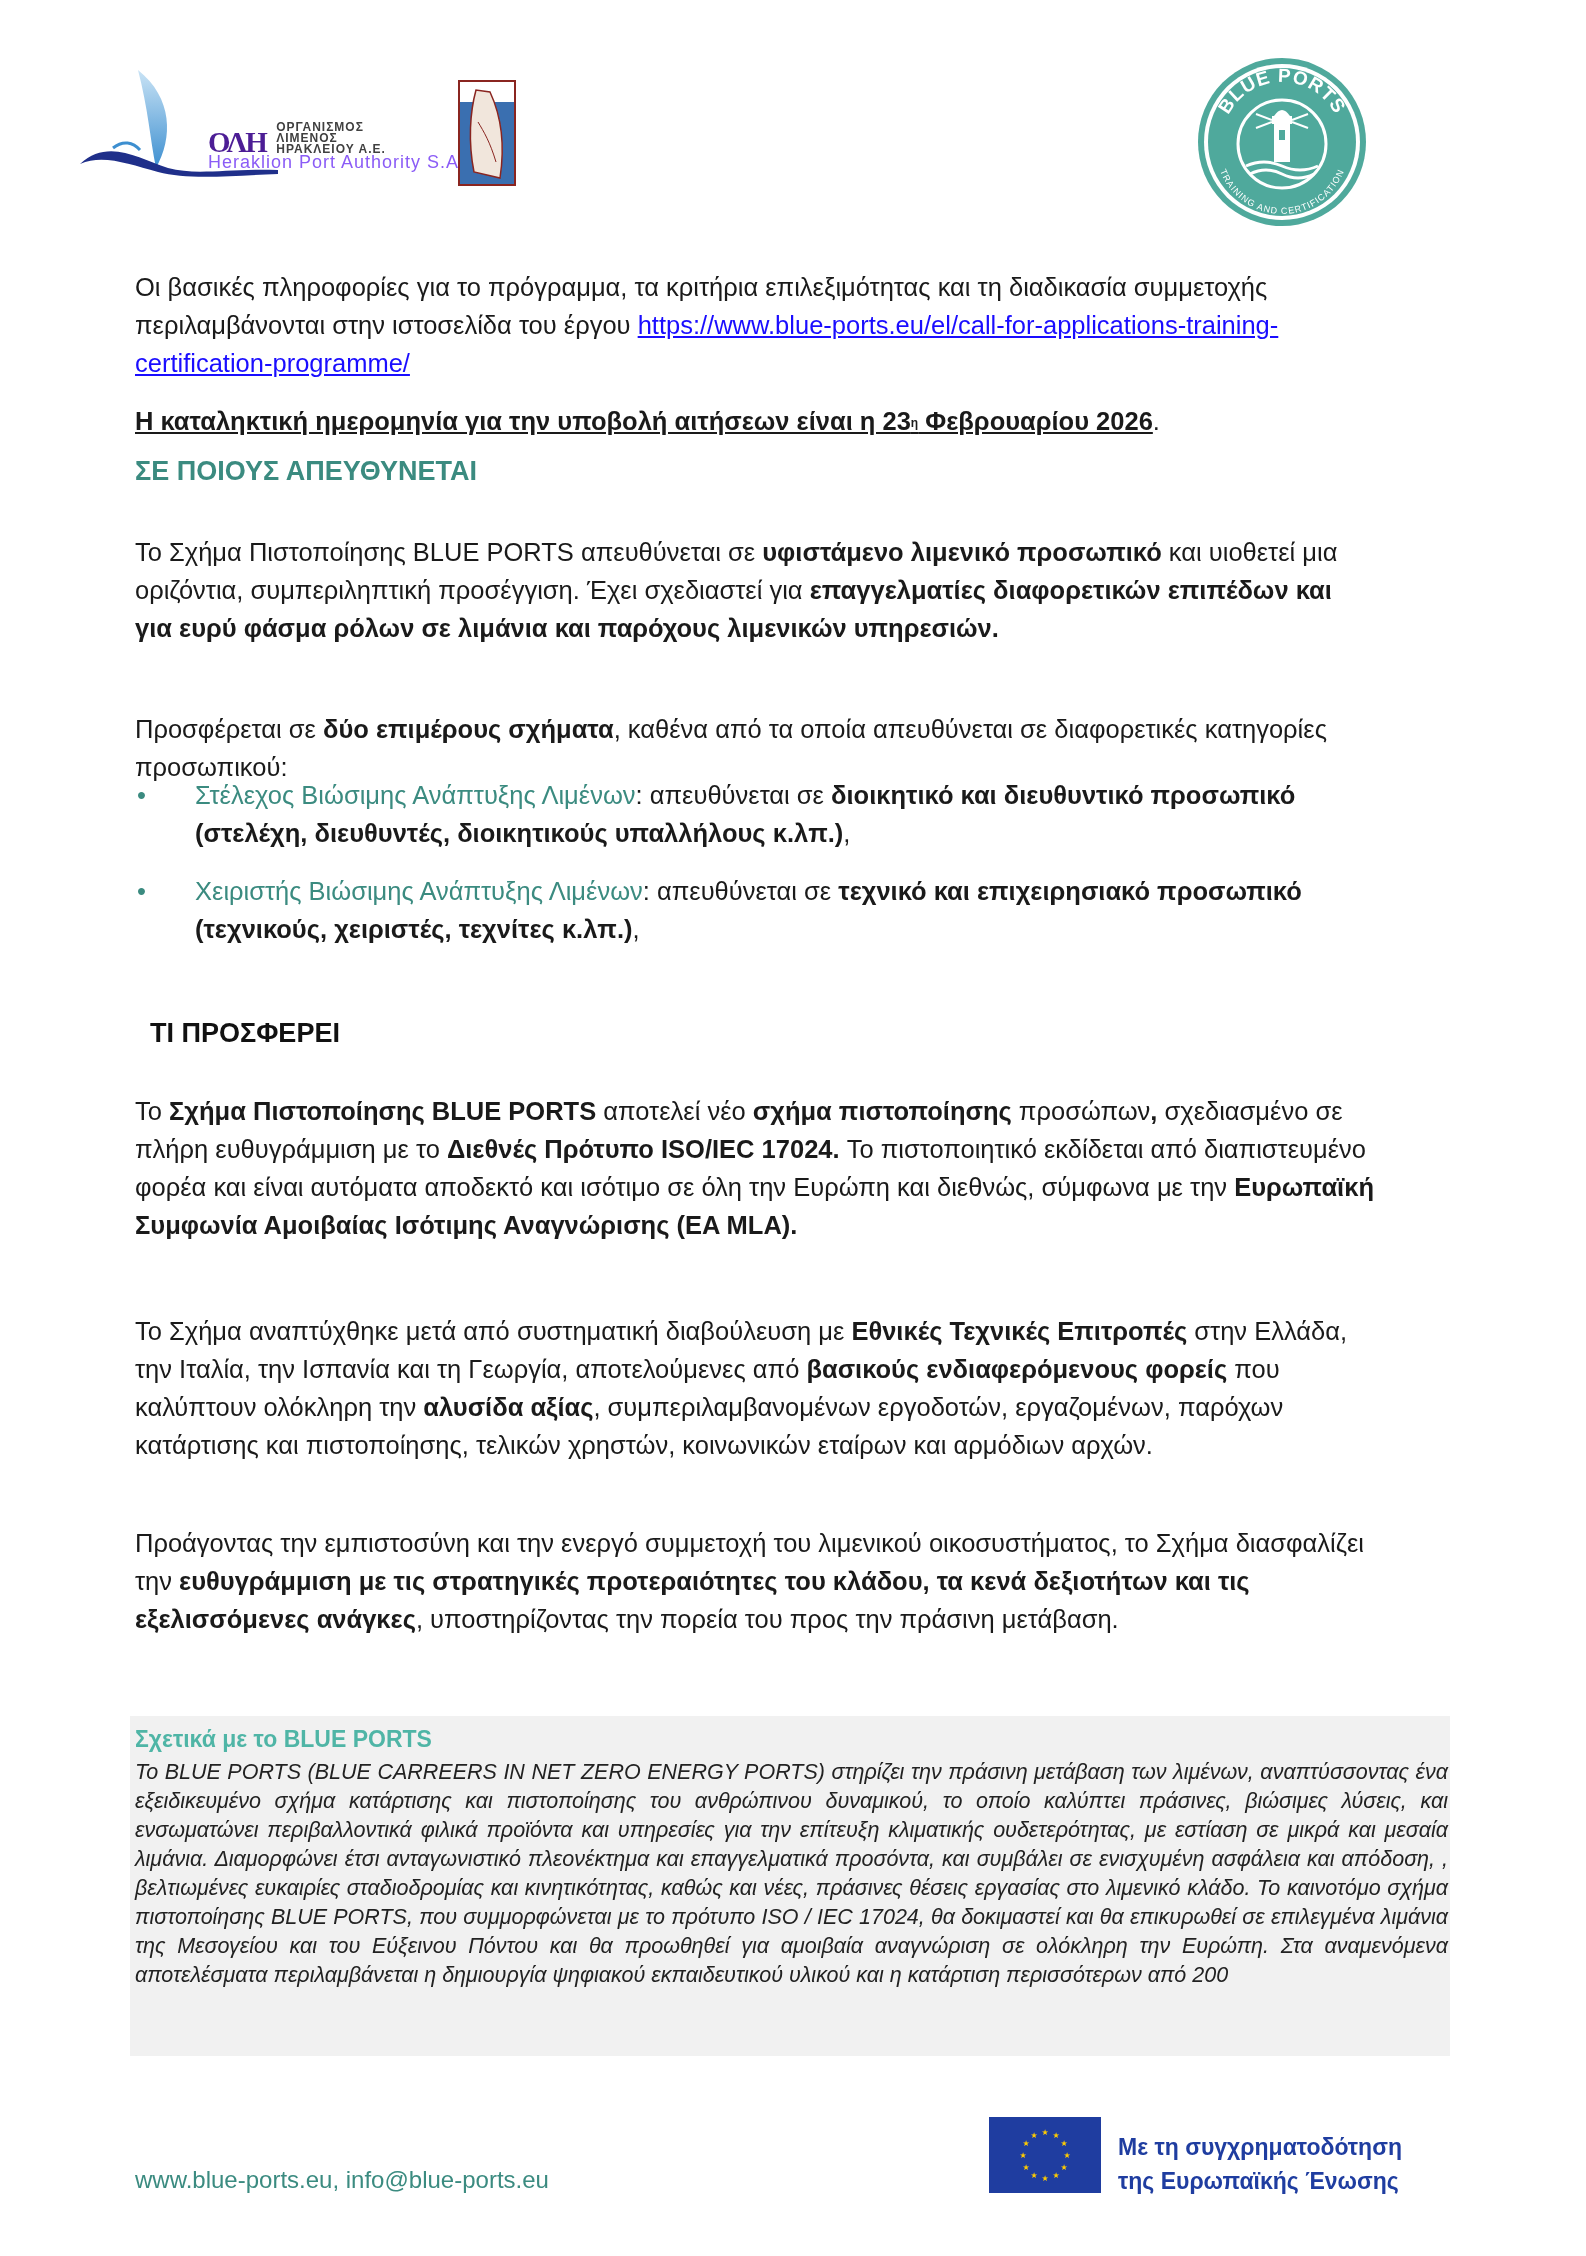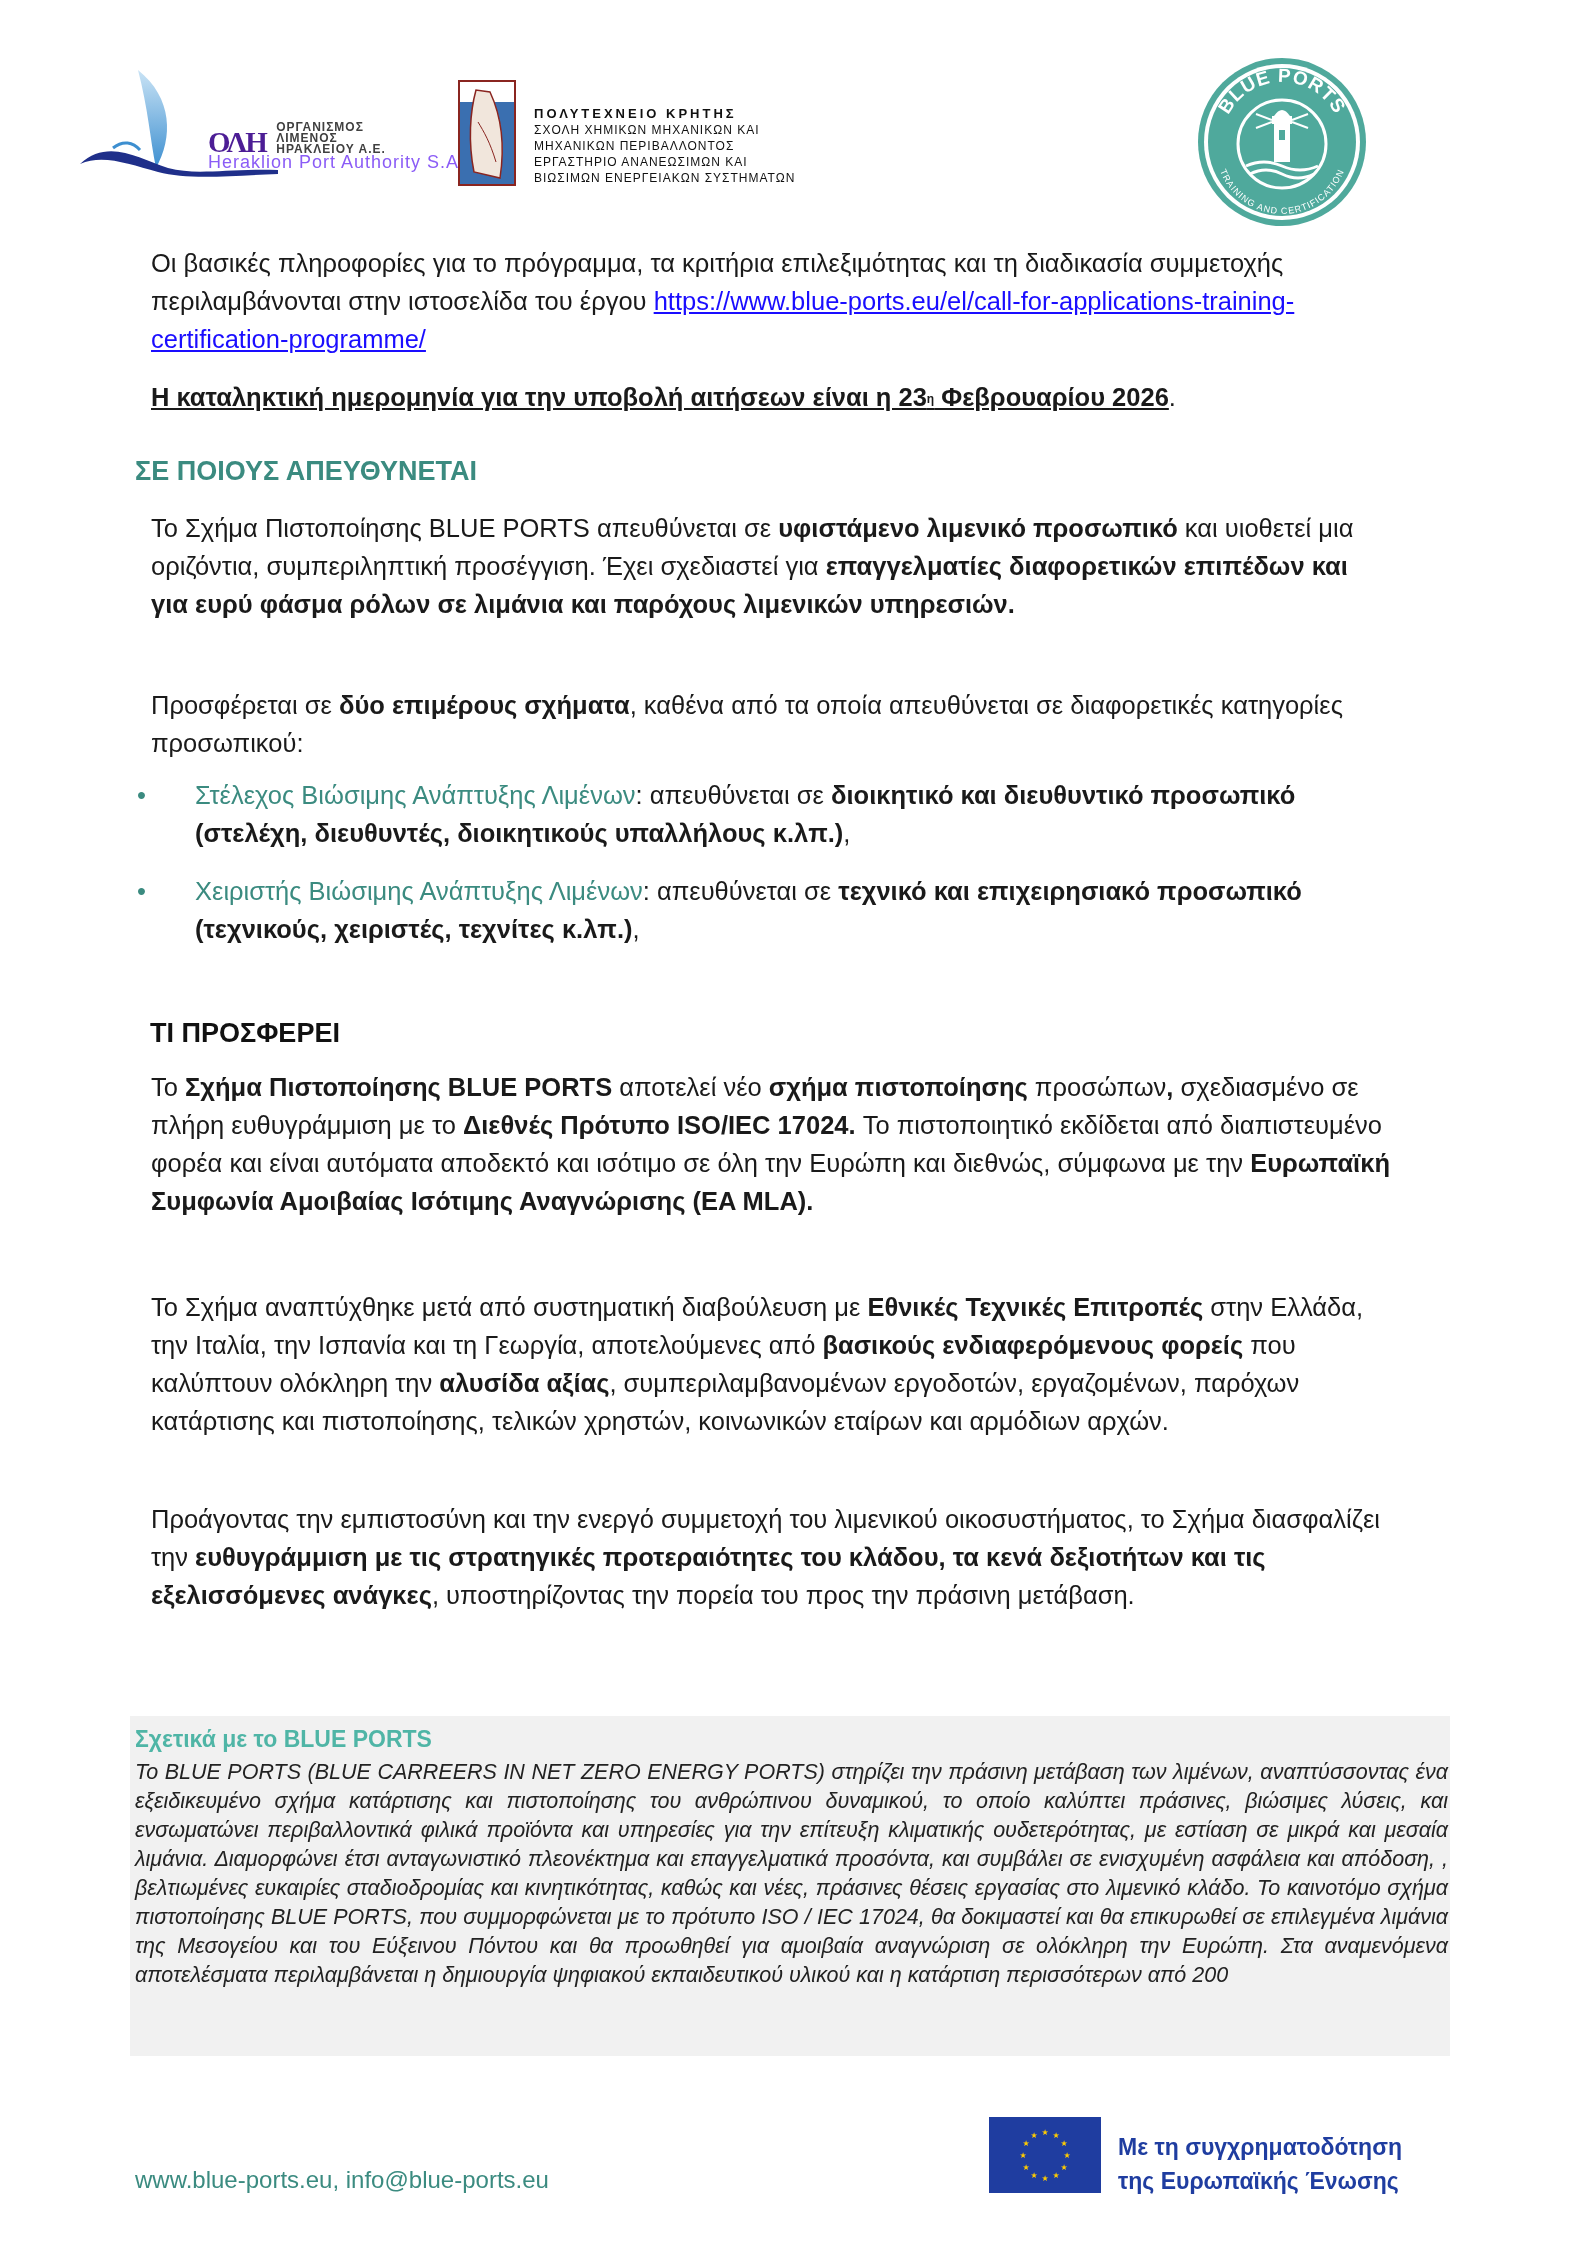--- a/index.html
+++ b/index.html
@@ -13,21 +13,21 @@
   .ohi-lines { display: inline-block; vertical-align: top; margin-left: 6px; color: #404040; font-size: 12px; line-height: 11px; letter-spacing: 1px; font-weight: bold; }
   .ohi-sub { position: absolute; left: 208px; top: 152px; font-size: 18px; color: #8b5cf6; letter-spacing: 1px; white-space: nowrap; }
 
   .logo-tuc { position: absolute; left: 458px; top: 80px; width: 58px; height: 106px; background: #3a6fb0; border: 2px solid #8a2520; }
   .tuc-text { position: absolute; left: 534px; top: 106px; font-size: 12px; line-height: 16px; color: #111; letter-spacing: 1px; white-space: nowrap; }
   .tuc-text .t0 { font-weight: bold; font-size: 13px; letter-spacing: 3px; }
 
   .logo-bp { position: absolute; left: 1196px; top: 56px; width: 172px; height: 172px; }
 
   .content { position: absolute; left: 135px; top: 0; width: 1240px; }
-  .p { position: absolute; left: 16px; width: 1240px; font-size: 25.5px; line-height: 38px; color: #1a1a1a; }
+  .p { position: absolute; left: 0; width: 1240px; font-size: 25.5px; line-height: 38px; color: #1a1a1a; margin-top: 24px; }
   .p b { font-weight: bold; }
   .link { color: #1a0dff; text-decoration: underline; }
   .deadline { font-weight: bold; text-decoration: underline; }
   .deadline sup { font-size: 12px; vertical-align: top; position: relative; top: 2px; }
   .h-teal { position: absolute; left: 0; font-size: 27px; font-weight: bold; color: #3b8b80; }
   .h-dark { position: absolute; left: 15px; font-size: 27px; font-weight: bold; color: #111; }
 
   .bullets { position: absolute; left: 0; width: 1240px; }
   .bullet { position: relative; padding-left: 60px; font-size: 25.5px; line-height: 38px; margin-bottom: 20px; }
   .bullet .dot { position: absolute; left: 2px; top: 0; color: #3b8b80; }
@@ -65,27 +65,20 @@
   </div>
   <div class="ohi-sub">Heraklion Port Authority S.A.</div>
 
   <div class="logo-tuc">
     <svg width="54" height="102" viewBox="0 0 54 102">
       <rect x="0" y="0" width="54" height="102" fill="#fff"></rect>
       <rect x="0" y="20" width="54" height="82" fill="#3a6fb0"></rect>
       <path d="M16 8 C 10 30, 8 60, 14 90 L 40 96 C 44 70, 44 40, 30 10 Z" fill="#f1e6dc" stroke="#8a2520" stroke-width="1.5"></path>
       <path d="M18 40 C 24 50, 30 60, 36 80" stroke="#8a2520" stroke-width="1" fill="none"></path>
     </svg>
-  </div>
-  <div class="tuc-text">
-    <div class="t0">ΠΟΛΥΤΕΧΝΕΙΟ ΚΡΗΤΗΣ</div>
-    <div>ΣΧΟΛΗ ΧΗΜΙΚΩΝ ΜΗΧΑΝΙΚΩΝ ΚΑΙ</div>
-    <div>ΜΗΧΑΝΙΚΩΝ ΠΕΡΙΒΑΛΛΟΝΤΟΣ</div>
-    <div>ΕΡΓΑΣΤΗΡΙΟ ΑΝΑΝΕΩΣΙΜΩΝ ΚΑΙ</div>
-    <div>ΒΙΩΣΙΜΩΝ ΕΝΕΡΓΕΙΑΚΩΝ ΣΥΣΤΗΜΑΤΩΝ</div>
   </div>
 
   <svg class="logo-bp" viewBox="0 0 172 172">
     <defs>
       <path id="arcTop" d="M 26 86 A 60 60 0 0 1 146 86"></path>
       <path id="arcBot" d="M 20 92 A 66 66 0 0 0 152 92"></path>
     </defs>
     <circle cx="86" cy="86" r="84" fill="#4fa99c"></circle>
     <circle cx="86" cy="86" r="78" fill="#fff"></circle>
     <circle cx="86" cy="86" r="74" fill="#4fa99c"></circle>

